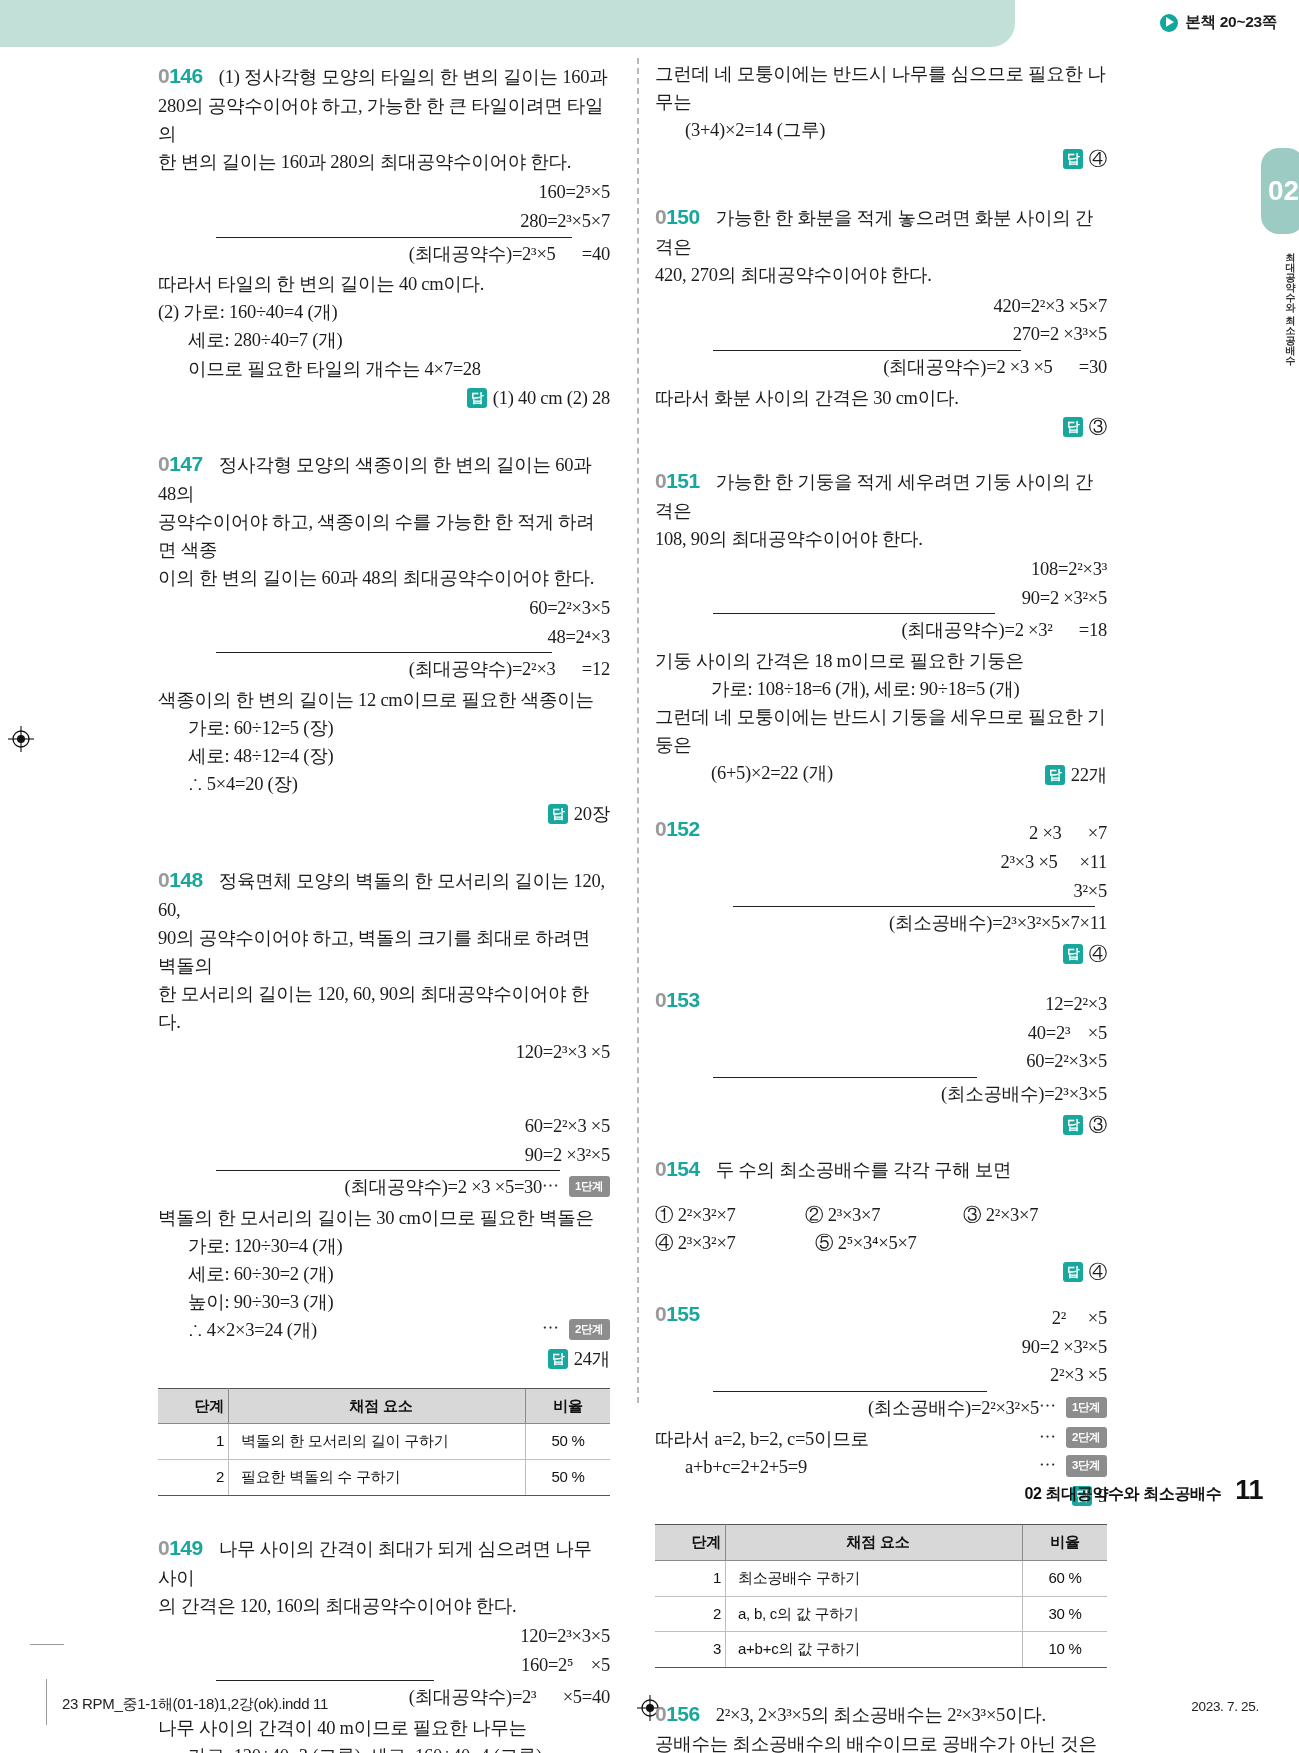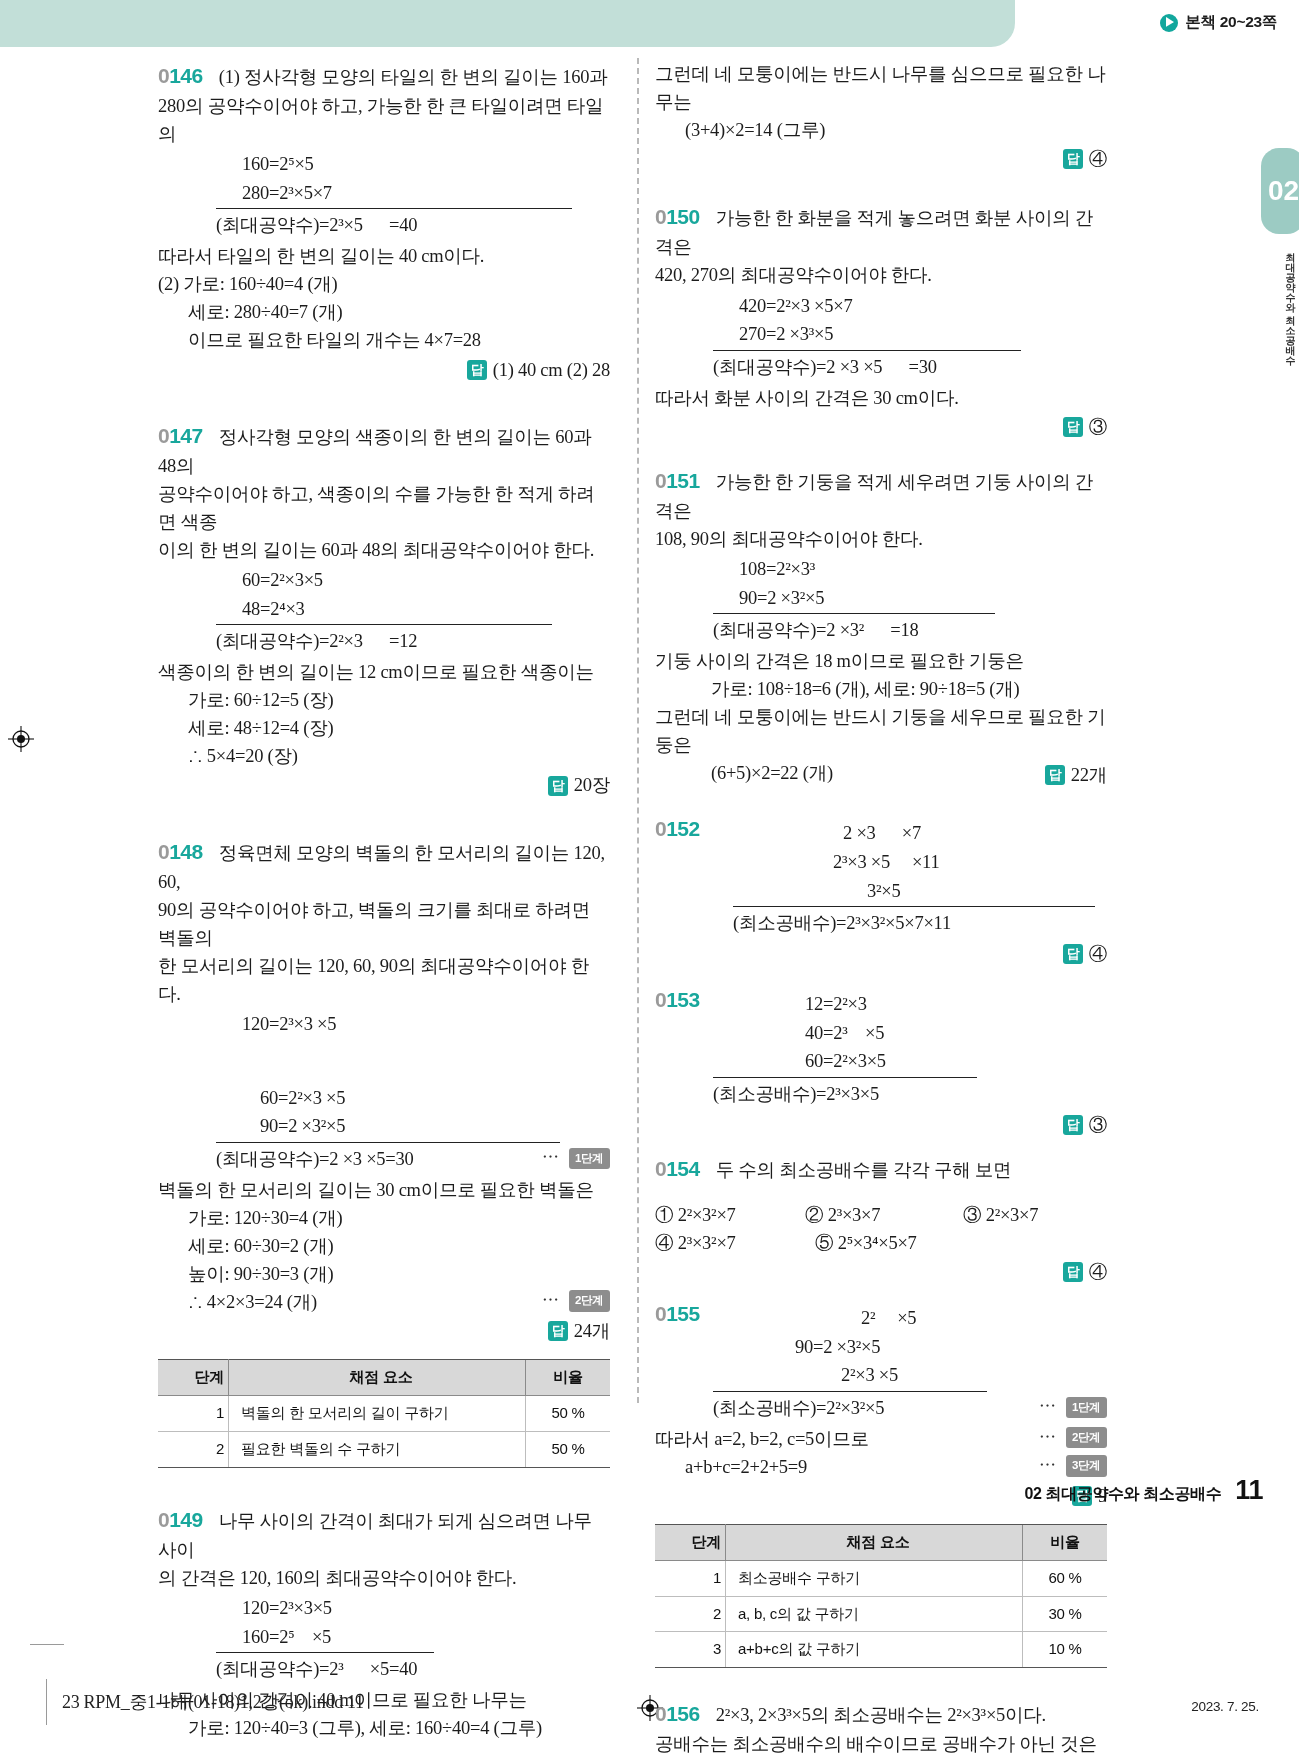--- a/index.html
+++ b/index.html
@@ -85,21 +85,21 @@
   .pnum .t{color:#18a79c;}
 
   .line{display:block;}
   .indent1{padding-left:30px;}
   .indent2{padding-left:56px;}
   .center-ish{padding-left:84px;}
 
   
   .fact{margin:2px 0 2px 0;}
   .fact .row{
-    display:block;text-align:left;
+    display:block;text-align:right;
     white-space:pre;
     font-size:18.5px;
     line-height:1.55;
   }
   .fact .rule{
     border-top:1.4px solid #222;
     margin:1px 0 2px 0;
   }
 
   
@@ -156,22 +156,22 @@
     font-size:16px;font-weight:bold;color:#111;
     display:flex;align-items:baseline;gap:14px;
     letter-spacing:-0.4px;
   }
   .foot-pageno{font-size:27px;font-weight:bold;}
 
   .foot-rule{position:absolute;left:30px;bottom:108px;width:34px;border-top:1.5px solid #9a9a9a;}
   .foot-bar{position:absolute;left:46px;bottom:28px;width:0;height:46px;border-left:1px solid #9a9a9a;}
   .foot-left{
     position:absolute;left:62px;bottom:39px;
-    font-family:Liberation Serif, serif;
-    font-size:18px;color:#222;letter-spacing:-0.3px;
+    font-family:Liberation Sans, sans-serif;
+    font-size:15px;color:#222;letter-spacing:-0.3px;
   }
   .foot-right{
     position:absolute;right:40px;bottom:39px;
     font-family:"Liberation Sans",sans-serif;
     font-size:13.5px;color:#222;letter-spacing:-0.3px;
   }
   .reg-bottom{position:absolute;left:50%;bottom:32px;transform:translateX(-50%);}
   .reg-left{position:absolute;left:8px;top:726px;}
   .reg{width:26px;height:26px;}
 </style>
@@ -204,20 +204,21 @@
     <circle cx="13" cy="13" r="4" fill="#111"></circle>
     <line x1="0" y1="13" x2="26" y2="13" stroke="#111" stroke-width="1.1"></line>
     <line x1="13" y1="0" x2="13" y2="26" stroke="#111" stroke-width="1.1"></line>
   </svg>
 
   <div class="col col-left">
 
     <div class="prob">
       <span class="pnum"><span class="g">0</span><span class="t">146</span></span><span>(1) 정사각형 모양의 타일의 한 변의 길이는 160과</span>
       <div class="line">280의 공약수이어야 하고, 가능한 한 큰 타일이려면 타일의</div>
+      <div class="line">한 변의 길이는 160과 280의 최대공약수이어야 한다.</div>
       <div class="fact">
         <div class="row center-ish">160=2⁵×5</div>
         <div class="row center-ish">280=2³×5×7</div>
         <div class="rule" style="margin-left:58px;margin-right:38px;"></div>
         <div class="row" style="padding-left:58px;">(최대공약수)=2³×5      =40</div>
       </div>
       <div class="line">따라서 타일의 한 변의 길이는 40 cm이다.</div>
       <div class="line">(2) 가로: 160÷40=4 (개)</div>
       <div class="line indent1">세로: 280÷40=7 (개)</div>
       <div class="line indent1">이므로 필요한 타일의 개수는      4×7=28</div>

